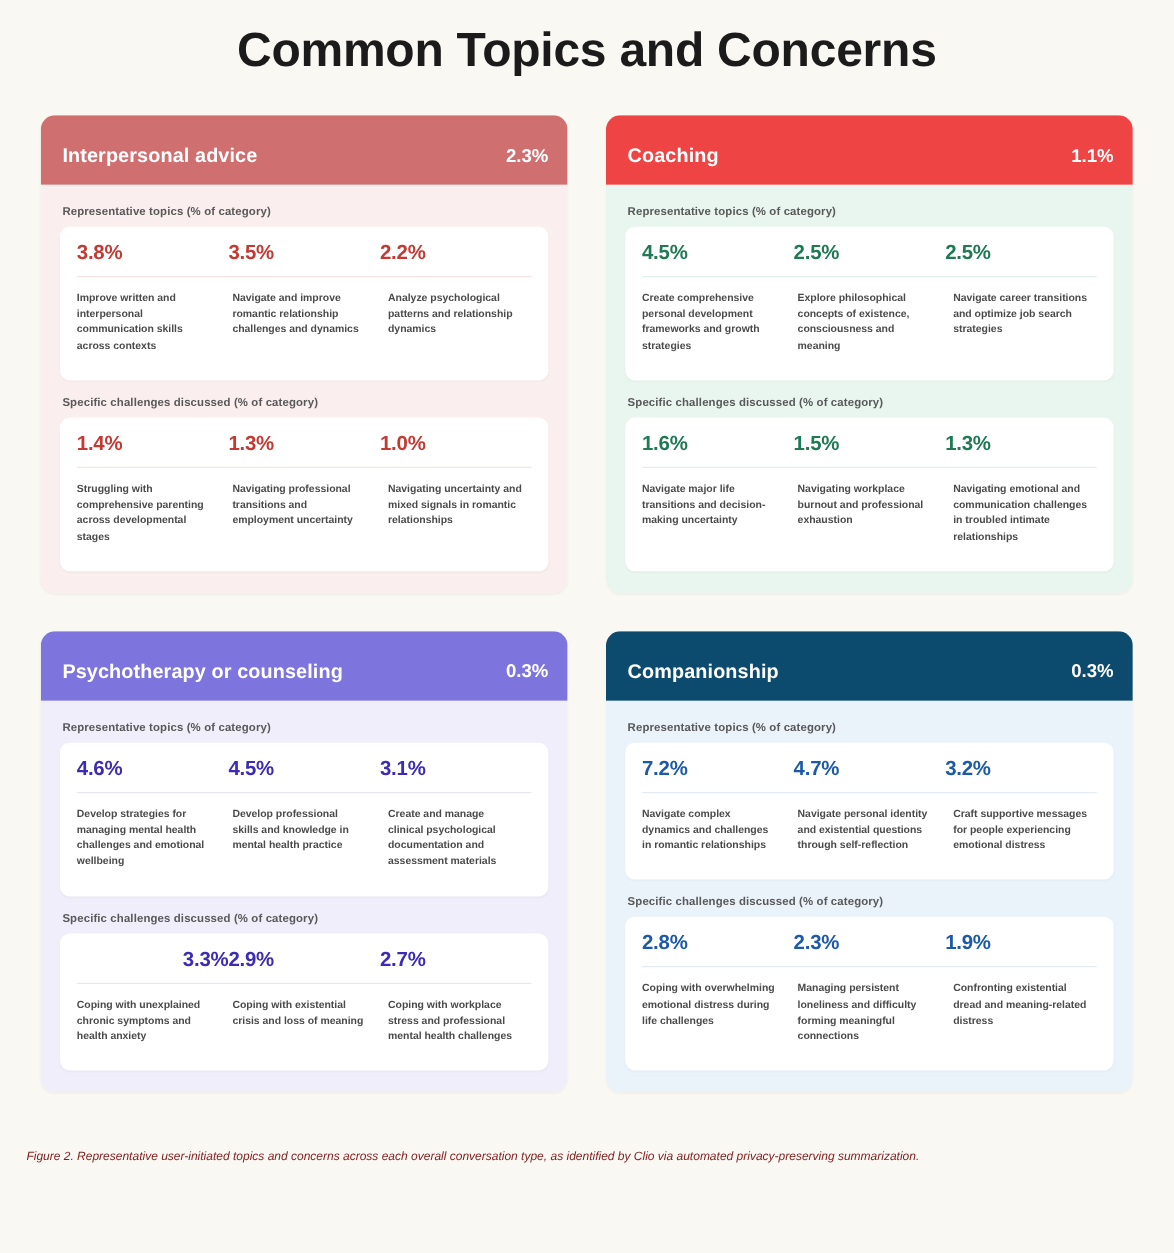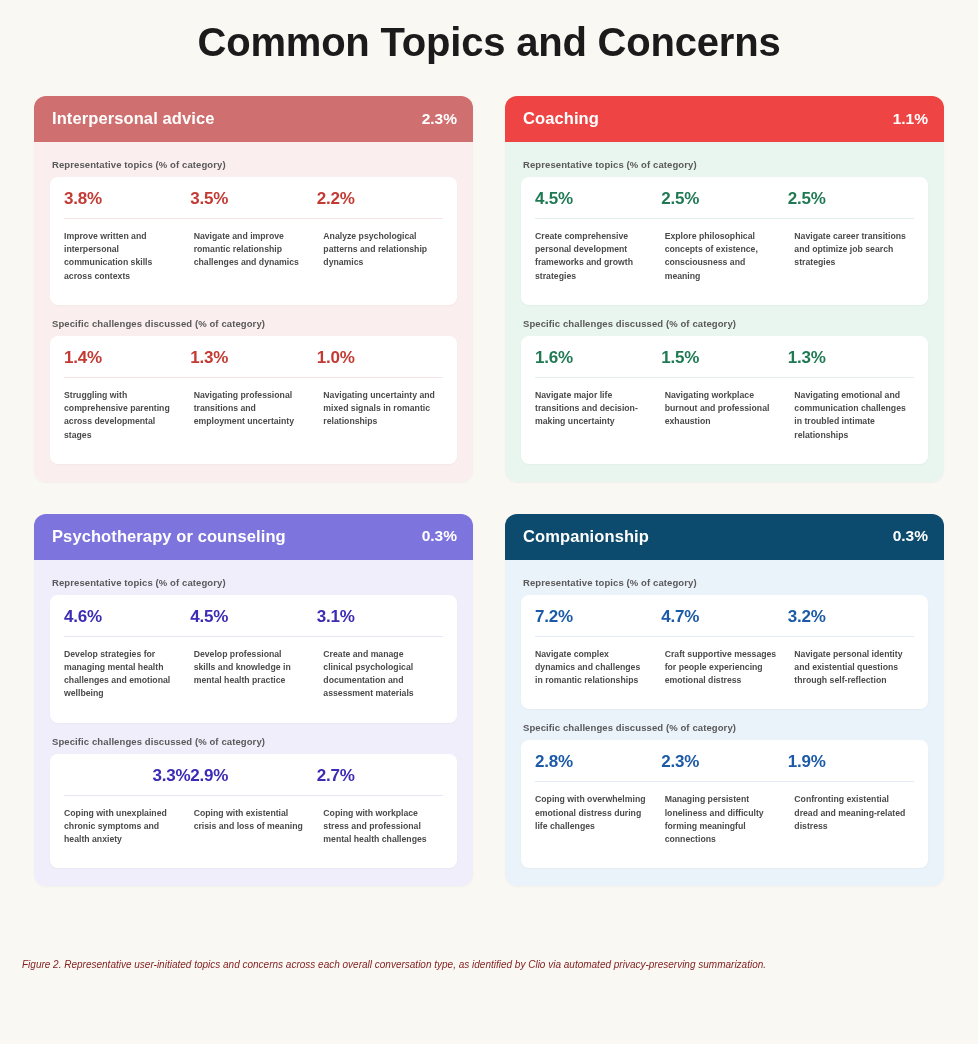--- a/index.html
+++ b/index.html
@@ -40,21 +40,21 @@
   }
   .card {
     border-radius: 12px;
     overflow: hidden;
     box-shadow: 0 1px 2px rgba(0,0,0,0.04);
   }
   .card-header {
     display: flex;
     align-items: center;
     justify-content: space-between;
-    padding: 13px 16px 14px 18px;
+    padding: 25px 16px 14px 18px;
     color: #ffffff;
   }
   .card-header-title {
     font-size: 16.5px;
     font-weight: bold;
     letter-spacing: 0.1px;
   }
   .card-header-pct {
     font-size: 15.5px;
     font-weight: bold;
@@ -254,22 +254,22 @@
             <div class="section-label">Representative topics (% of category)</div>
             <div class="panel">
               <div class="panel-stats">
                 <div class="stat-value" style="color: rgb(28, 90, 168);">7.2%</div>
                 <div class="stat-value" style="color: rgb(28, 90, 168);">4.7%</div>
                 <div class="stat-value" style="color: rgb(28, 90, 168);">3.2%</div>
               </div>
               <div class="panel-divider" style="background: rgb(227, 236, 246);"></div>
               <div class="panel-descs">
                 <div class="desc-text">Navigate complex dynamics and challenges in romantic relationships</div>
+                <div class="desc-text">Navigate personal identity and existential questions through self-reflection</div>
                 <div class="desc-text">Craft supportive messages for people experiencing emotional distress</div>
-                <div class="desc-text">Navigate personal identity and existential questions through self-reflection</div>
               </div>
             </div>
           </div>
           <div class="panel-block">
             <div class="section-label">Specific challenges discussed (% of category)</div>
             <div class="panel">
               <div class="panel-stats">
                 <div class="stat-value" style="color: rgb(28, 90, 168);">2.8%</div>
                 <div class="stat-value" style="color: rgb(28, 90, 168);">2.3%</div>
                 <div class="stat-value" style="color: rgb(28, 90, 168);">1.9%</div>

